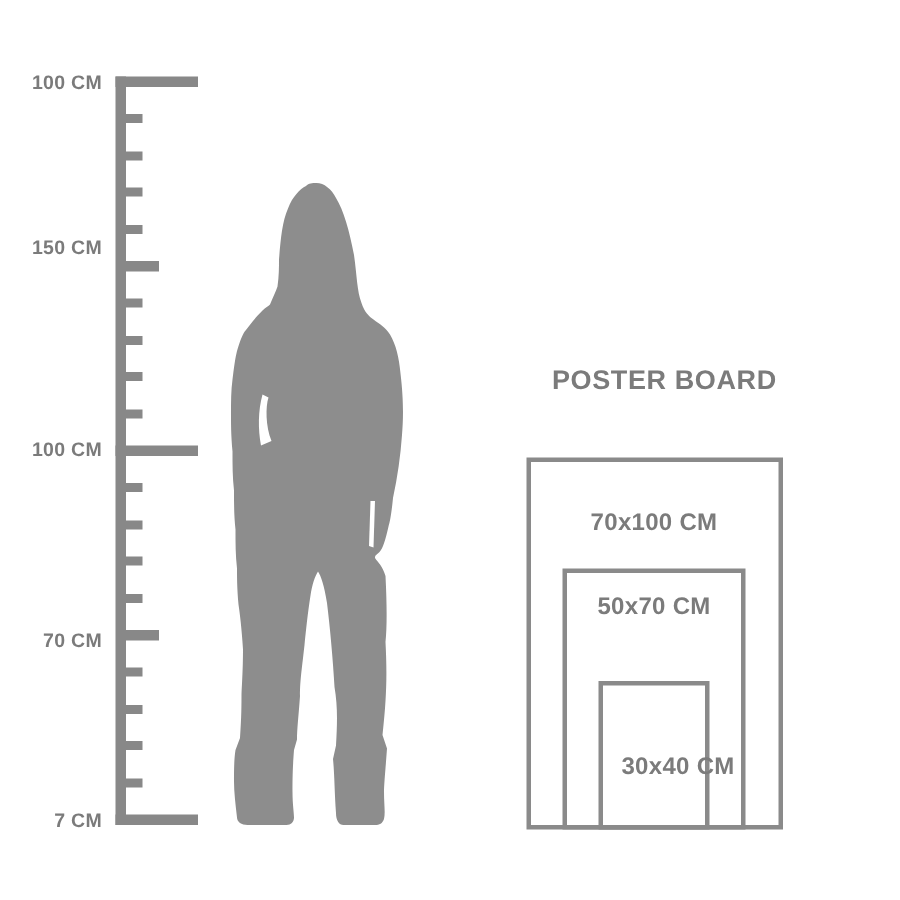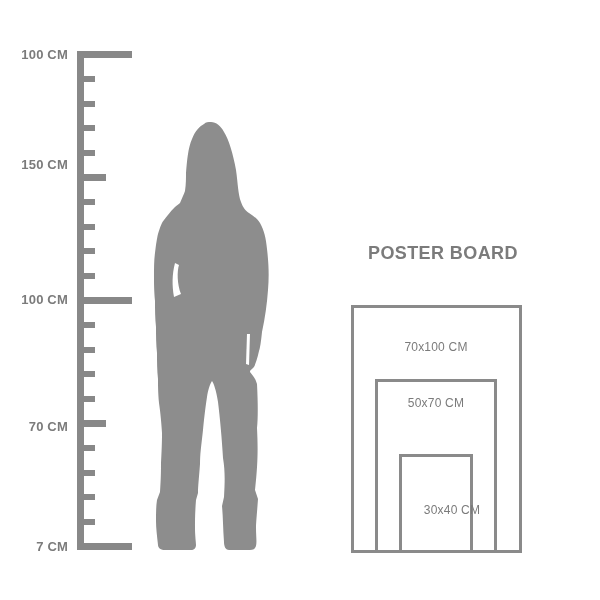--- a/index.html
+++ b/index.html
@@ -72,22 +72,22 @@
     box-sizing:border-box;
     border:3px solid var(--border-gray);
     background:transparent;
   }
   .pb-rect-outer{left:351px;top:305px;width:171px;height:248px;}
   .pb-rect-mid  {left:375px;top:379px;width:122px;height:174px;}
   .pb-rect-inner{left:399px;top:454px;width:74px; height:99px;}
   .pb-size-label{
     position:absolute;
     transform:translateX(-50%);
-    font-size:12px;
-    font-weight:normal;
+    font-size:16px;
+    font-weight:bold;
     color:var(--text-gray);
     letter-spacing:0.2px;
     white-space:nowrap;
   }
   .psl-1{left:436px;top:340px;}
   .psl-2{left:436px;top:396px;text-align:right;}
   .psl-3{left:452px;top:503px;}
 </style>
 </head>
 <body>

